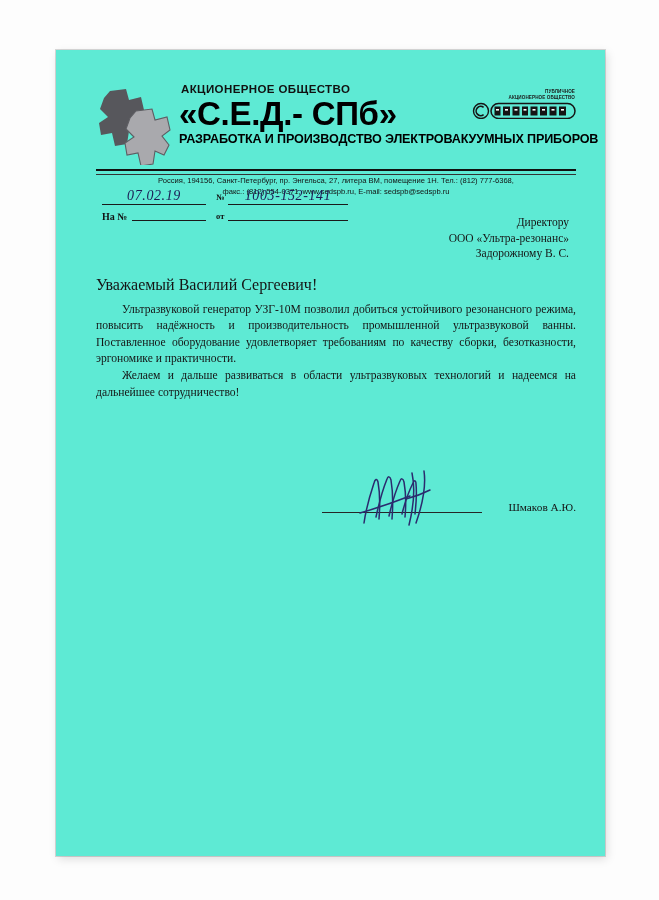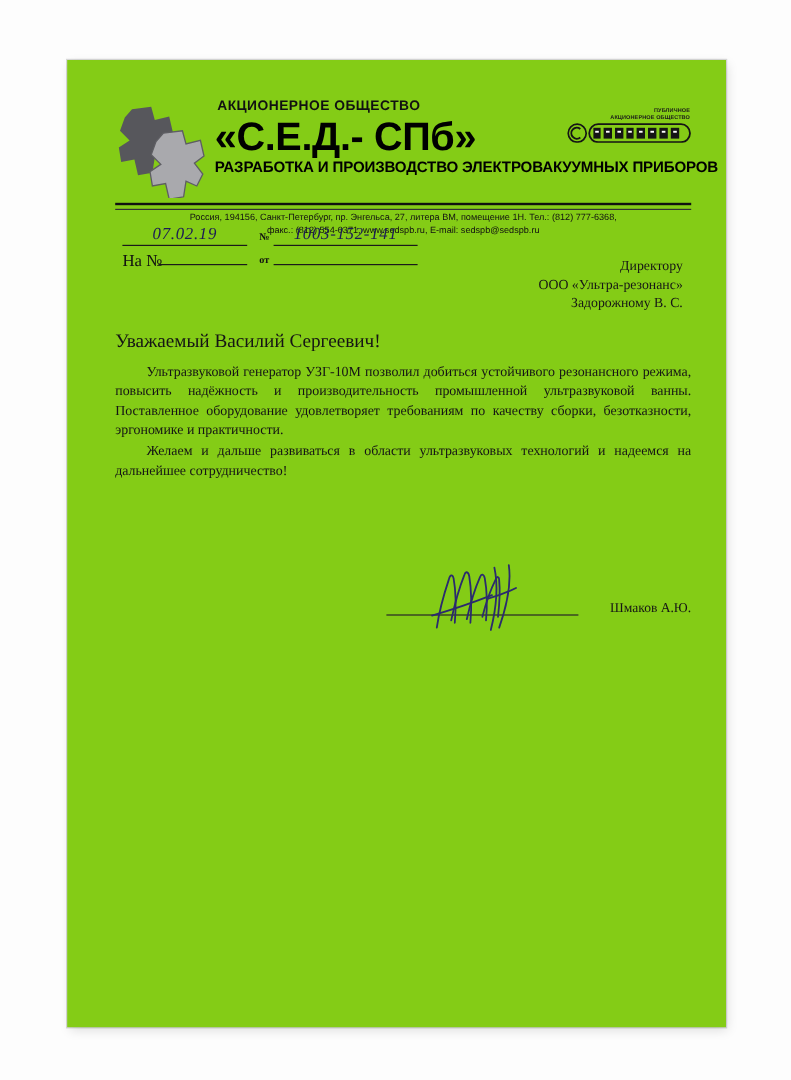--- a/index.html
+++ b/index.html
@@ -21,21 +21,21 @@
     left: 0; top: 0;
     width: 659px; height: 900px;
     background: #fdfdfd;
   }
   #page-sheet {
     position: absolute;
     left: 56px;
     top: 50px;
     width: 549px;
     height: 806px;
-    background: #84cc16;
+    background: #5eead4;
     box-shadow: 2px 3px 9px rgba(0,0,0,0.13),
                 0 0 0 1px rgba(170,170,170,0.45);
   }
 
   
   #letterhead {
     position: absolute;
     left: 40px;
     top: 33px;
     width: 480px;
@@ -185,22 +185,22 @@
     left: 128px; top: 0px;
     width: 120px;
     border-bottom: 1px solid #1a1a1a;
     height: 16px;
     text-align: center;
   }
   .ref-label {
     position: absolute;
     left: 2px; top: 4px;
     font-family: "Liberation Serif", serif;
-    font-size: 14px;
-    font-weight: 400;
+    font-size: 10px;
+    font-weight: 700;
     color: #111;
   }
   .ref-blank-a {
     position: absolute;
     left: 32px; top: 12px;
     width: 74px;
     border-bottom: 1.3px solid #1a1a1a;
     height: 1px;
   }
   .ref-ot-mark {

